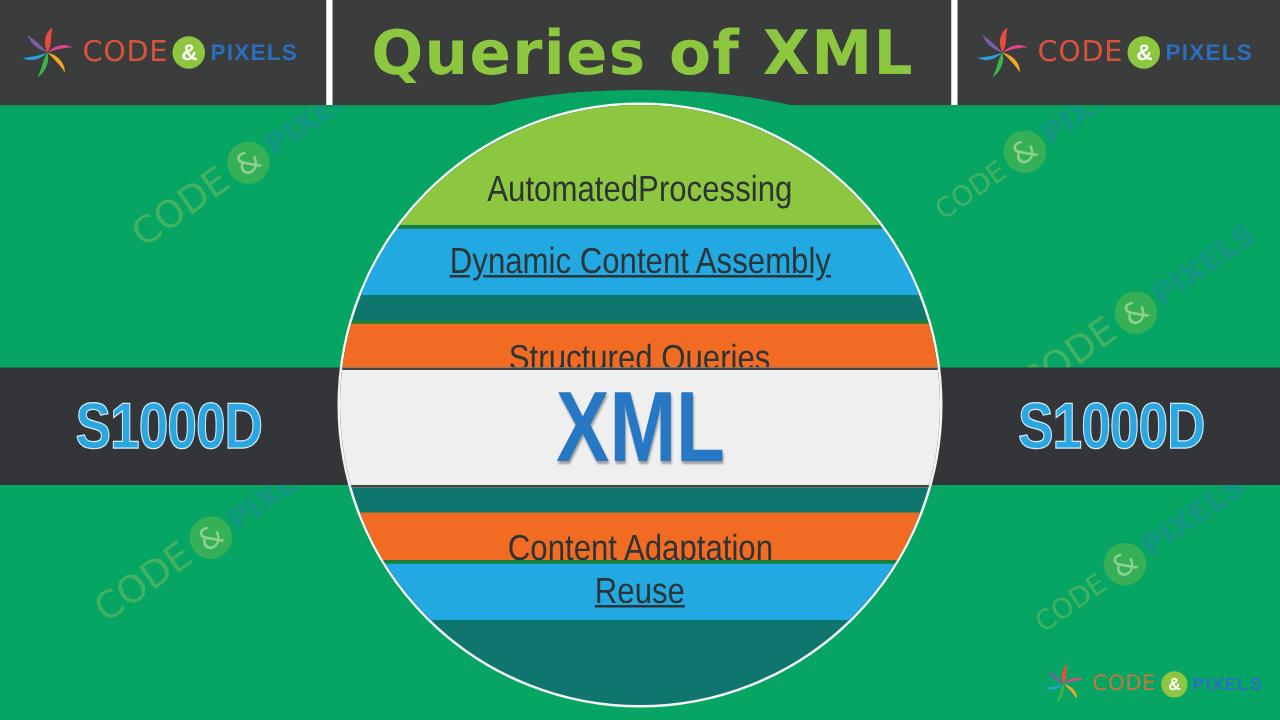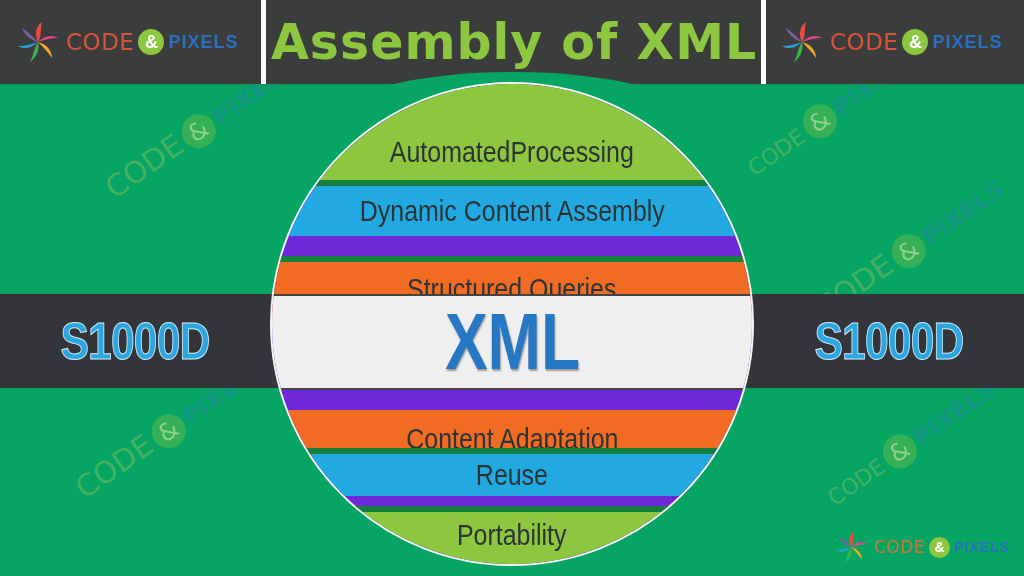--- a/index.html
+++ b/index.html
@@ -14,28 +14,28 @@
   .logo .brand-pixels{font-family:"Liberation Sans",sans-serif;font-weight:bold;color:#2a6fc0;letter-spacing:1px;}
   .logo.big .brand-code{font-size:23px;}
   .logo.big .amp{width:26px;height:26px;font-size:18px;}
   .logo.big .brand-pixels{font-size:18px;}
   .logo.small .brand-code{font-size:17px;}
   .logo.small .amp{width:21px;height:21px;font-size:14px;}
   .logo.small .brand-pixels{font-size:14px;}
   .bulge{position:absolute;left:338px;top:72px;width:350px;height:90px;border-radius:50%;background:#07a564;}
   .band-dark{position:absolute;left:0;top:294px;width:1024px;height:94px;background:#333538;}
   .side-label{position:absolute;top:294px;height:94px;width:270px;display:flex;align-items:center;justify-content:center;font-family:"Liberation Sans",sans-serif;font-weight:bold;font-size:52px;color:#2aa7e0;-webkit-text-stroke:1px #cfe9f7;transform:scaleX(0.82);letter-spacing:-1px;}
-  .circle{position:absolute;left:270px;top:82px;width:484px;height:484px;border-radius:50%;overflow:hidden;border:2px solid #f4f4f4;box-sizing:border-box;background:#6d28d9;}
+  .circle{position:absolute;left:270px;top:82px;width:484px;height:484px;border-radius:50%;overflow:hidden;border:2px solid #f4f4f4;box-sizing:border-box;background:#0f766e;}
   .band{position:absolute;left:0;width:100%;display:flex;align-items:center;justify-content:center;color:#2d3436;font-family:"Liberation Sans",sans-serif;font-size:29px;transform-origin:center;box-sizing:border-box;}
   .band span{display:inline-block;transform:scaleX(0.86);}
   .b-green{background:#8dc63f;}
   .b-blue{background:#23a9e1;}
   .b-orange{background:#f26b22;margin-top:20px;}
   .b-white{background:#efefef;border-top:2px solid #444;border-bottom:2px solid #444;}
-  .sep{border-top:6px solid #15803d;}
+  .sep{border-top:3px solid #15803d;text-decoration:underline;}
   .xml-text{font-family:"Liberation Sans",sans-serif;font-weight:bold;font-size:80px;color:#2778c4;text-shadow:1px 2px 2px rgba(0,0,0,0.35);}
   .xml-text span{transform:scaleX(0.8);}
   .wm{position:absolute;color:rgba(180,200,90,0.35);font-family:"DejaVu Sans",sans-serif;font-size:30px;transform:rotate(-35deg);transform-origin:left bottom;white-space:nowrap;}
   .wm .wamp{display:inline-flex;width:34px;height:34px;border-radius:50%;background:rgba(141,198,63,0.35);color:rgba(230,240,200,0.5);align-items:center;justify-content:center;font-size:24px;margin-left:4px;}
   .wm .wpix{color:rgba(40,120,190,0.35);font-weight:bold;font-size:24px;margin-left:3px;}
 </style>
 </head>
 <body>
 
 <div class="wm" style="left:120px;top:170px;"><span>CODE</span><span class="wamp">&amp;</span><span class="wpix">PIXELS</span></div>
@@ -54,21 +54,21 @@
         <path d="M0 0 C 2 8, -2 16, -8 20 C -4 12, -4 6, 0 0Z" fill="#3bb44a"></path>
         <path d="M0 0 C -6 6, -14 8, -20 4 C -12 4, -6 2, 0 0Z" fill="#2a9fd8"></path>
         <path d="M0 0 C -8 -2, -14 -8, -16 -14 C -10 -10, -6 -6, 0 0Z" fill="#7b5ea7"></path>
       </g>
     </svg>
     <span class="brand-code">CODE</span>
     <span class="amp">&amp;</span>
     <span class="brand-pixels">PIXELS</span>
   </div>
   <div class="hdr-sep" style="left:261px;"></div>
-  <div class="title">Assembly of XML</div>
+  <div class="title">Queries of XML</div>
   <div class="hdr-sep" style="left:761px;"></div>
   <div class="logo big" style="left:780px;top:20px;">
     <svg width="44" height="44" viewBox="0 0 44 44">
       <g transform="translate(22,22)">
         <path d="M0 0 C -4 -8, -2 -16, 4 -20 C 2 -12, 4 -6, 0 0Z" fill="#e94b3c"></path>
         <path d="M0 0 C 6 -6, 14 -8, 20 -4 C 12 -4, 6 -2, 0 0Z" fill="#e6438f"></path>
         <path d="M0 0 C 8 2, 14 8, 14 16 C 10 10, 6 6, 0 0Z" fill="#f5a623"></path>
         <path d="M0 0 C 2 8, -2 16, -8 20 C -4 12, -4 6, 0 0Z" fill="#3bb44a"></path>
         <path d="M0 0 C -6 6, -14 8, -20 4 C -12 4, -6 2, 0 0Z" fill="#2a9fd8"></path>
         <path d="M0 0 C -8 -2, -14 -8, -16 -14 C -10 -10, -6 -6, 0 0Z" fill="#7b5ea7"></path>
@@ -98,23 +98,20 @@
     </div>
   <div class="band b-orange" style="top:306px;height:58px;">
       <span>Content Adaptation</span>
     </div>
   <div class="band b-white xml-text" style="top:210px;height:96px;">
       <span>XML</span>
     </div>
   <div class="band b-blue sep" style="top:364px;height:48px;">
       <span>Reuse</span>
     </div>
-  <div class="band b-green sep" style="top:422px;height:62px;padding-bottom:10px;">
-      <span>Portability</span>
-    </div>
 </div>
 
 <div class="logo small" style="left:834px;top:530px;">
   <svg width="34" height="34" viewBox="0 0 44 44">
     <g transform="translate(22,22)">
       <path d="M0 0 C -4 -8, -2 -16, 4 -20 C 2 -12, 4 -6, 0 0Z" fill="#e94b3c"></path>
       <path d="M0 0 C 6 -6, 14 -8, 20 -4 C 12 -4, 6 -2, 0 0Z" fill="#e6438f"></path>
       <path d="M0 0 C 8 2, 14 8, 14 16 C 10 10, 6 6, 0 0Z" fill="#f5a623"></path>
       <path d="M0 0 C 2 8, -2 16, -8 20 C -4 12, -4 6, 0 0Z" fill="#3bb44a"></path>
       <path d="M0 0 C -6 6, -14 8, -20 4 C -12 4, -6 2, 0 0Z" fill="#2a9fd8"></path>

